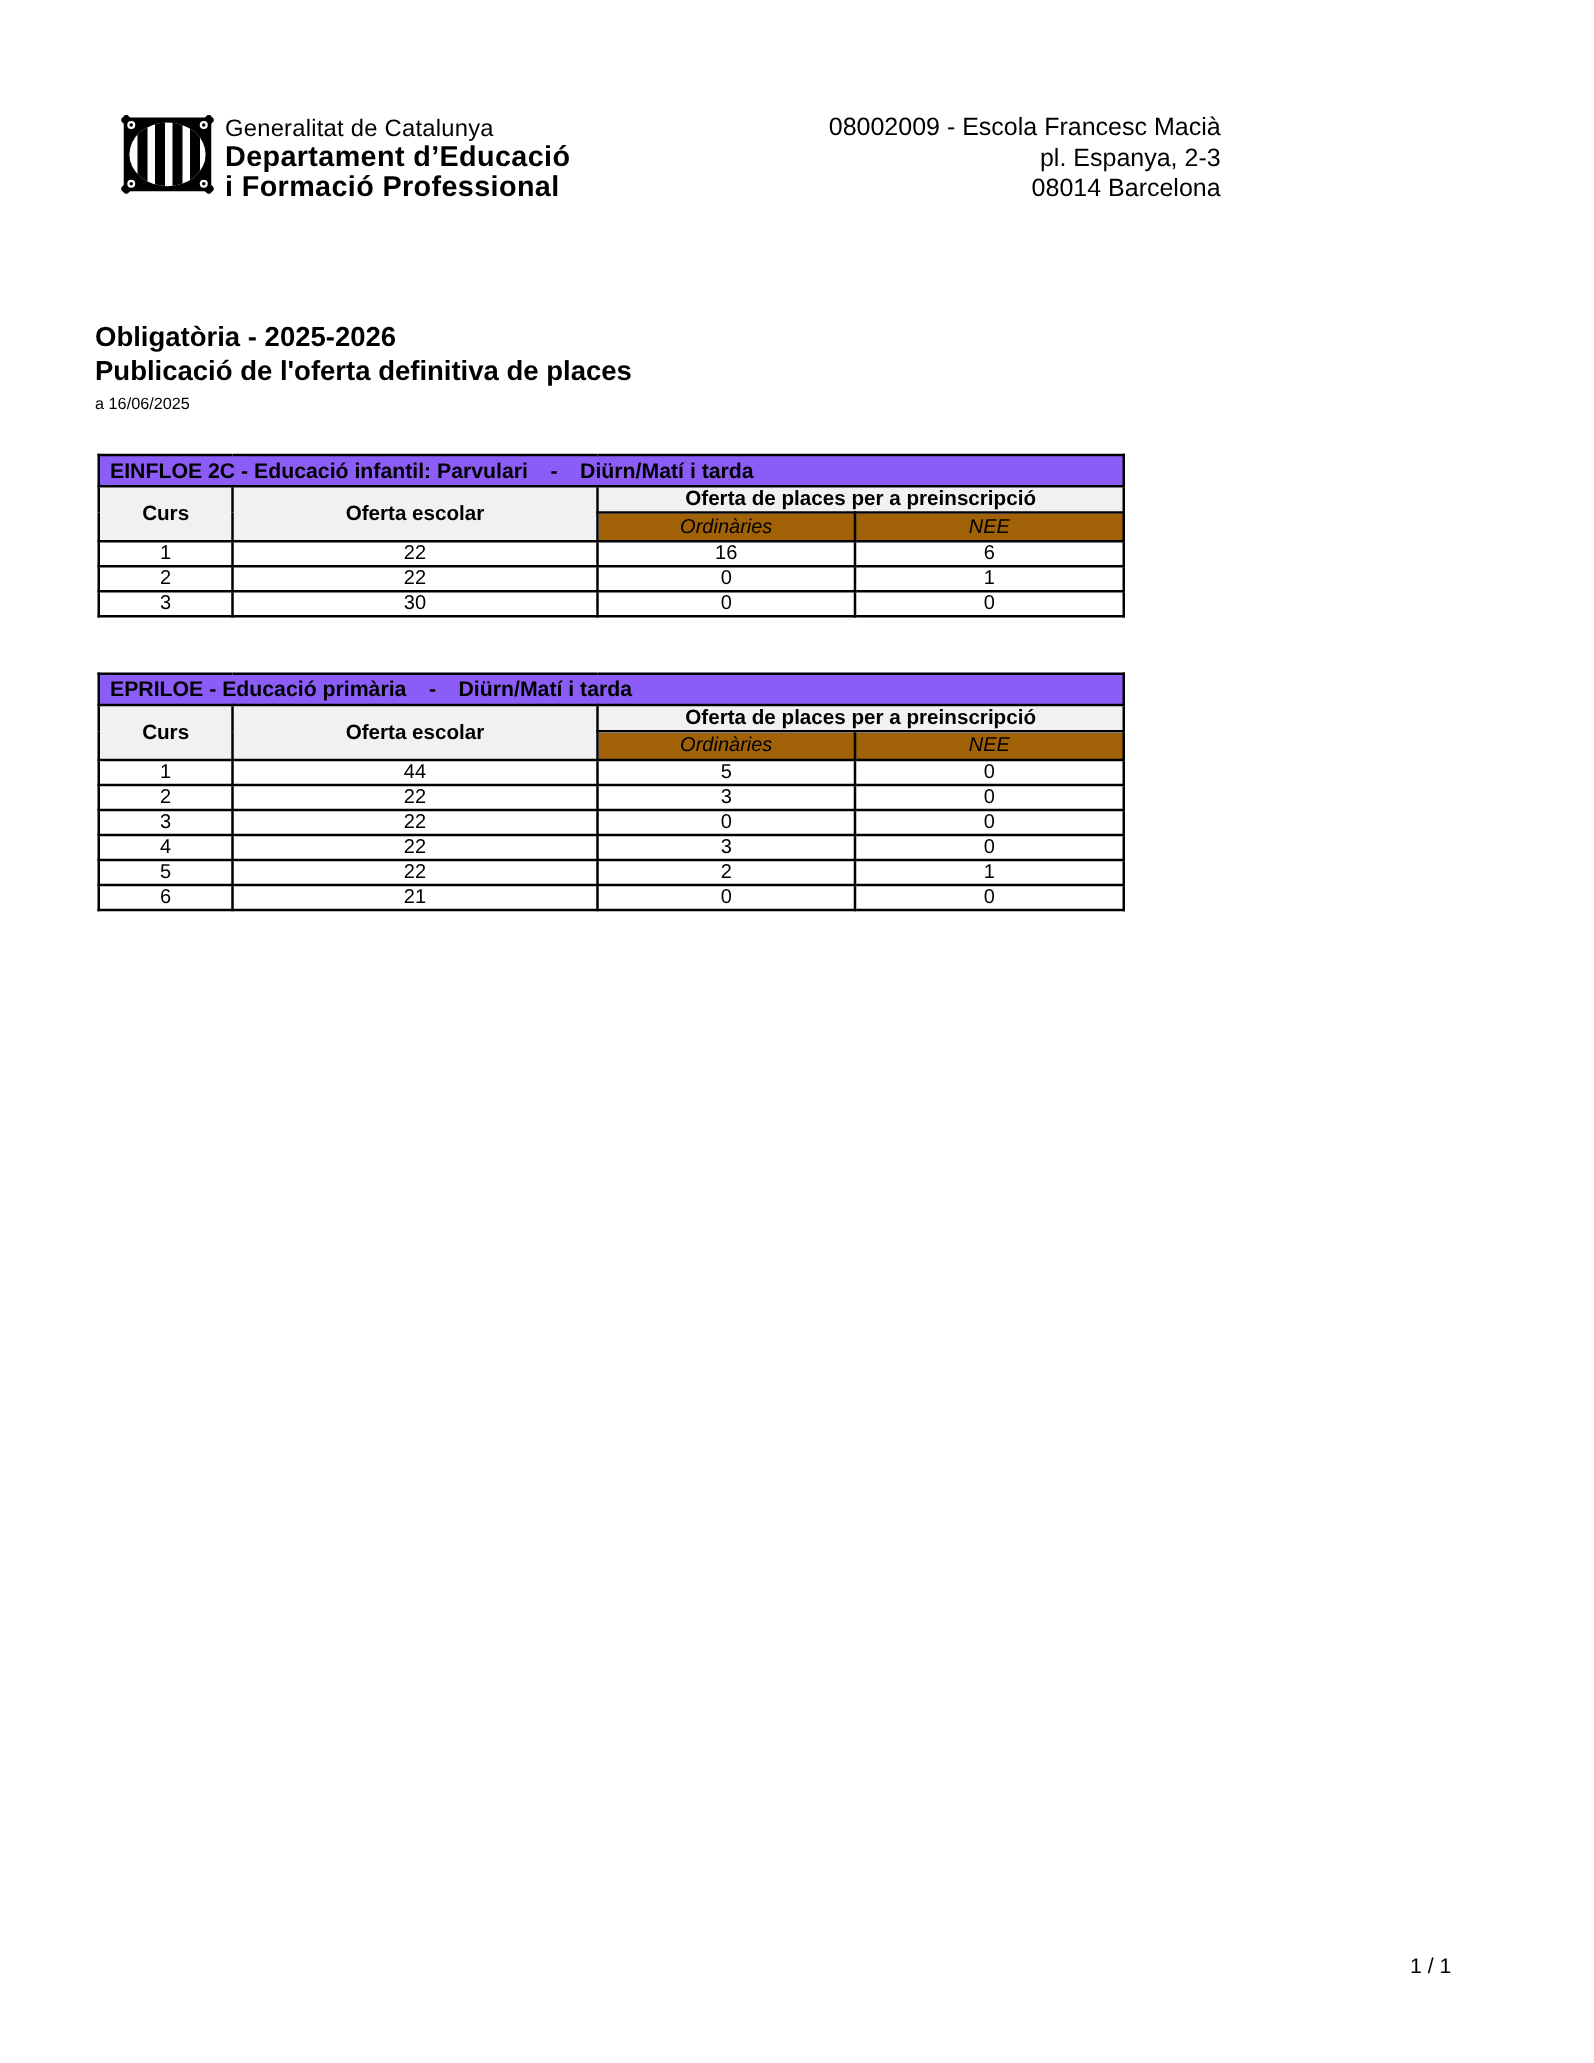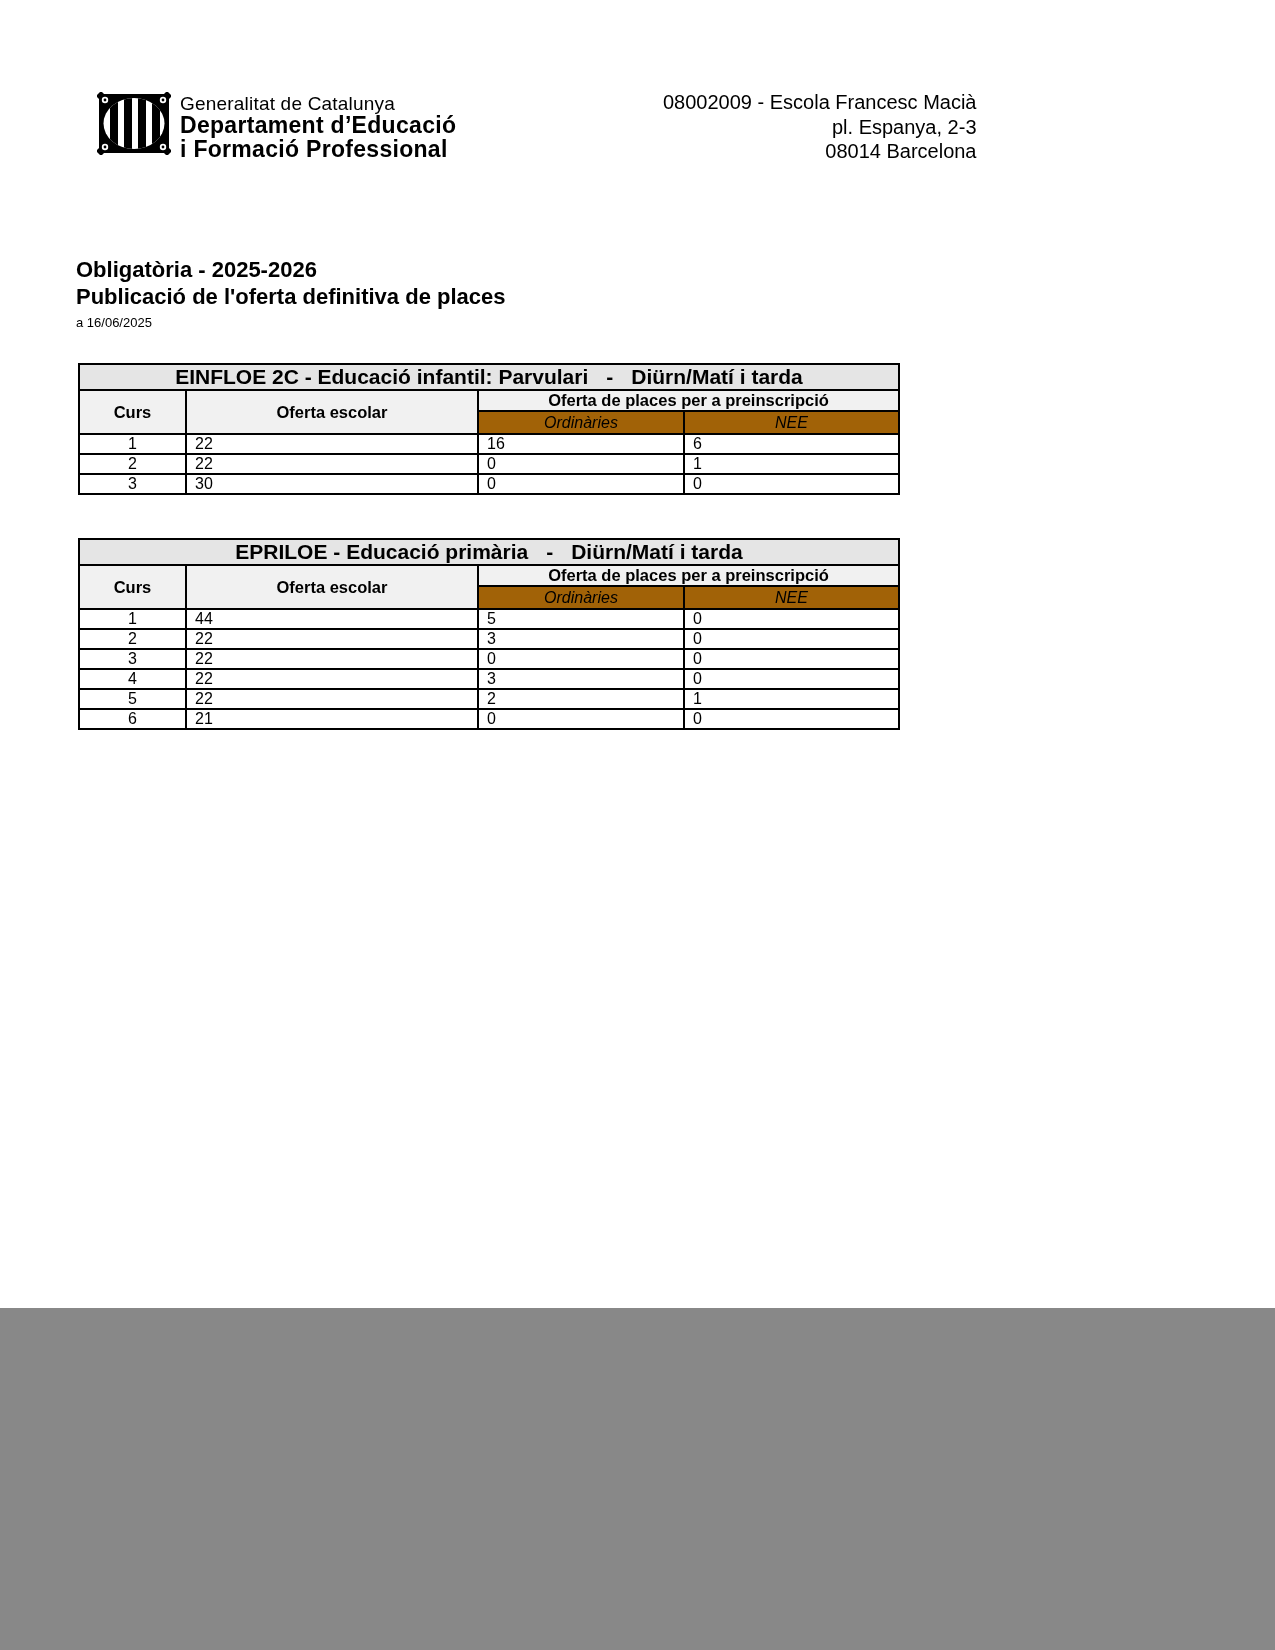--- a/index.html
+++ b/index.html
@@ -1,18 +1,18 @@
 <!DOCTYPE html>
 <html><head>
 <meta charset="utf-8">
 <style>
   html,body{margin:0;padding:0;background:#888;}
   .page{
     position:relative;
-    width:1275px;height:1308px;
+    width:1275px;height:1650px;
     background:#ffffff;
     font-family:"Liberation Sans", sans-serif;
     color:#000;
     margin:0 auto;
     overflow:hidden;
   }
   
   .brand{position:absolute;left:97px;top:92px;display:flex;align-items:flex-start;}
   .brand-logo{width:74px;height:63px;flex:0 0 auto;}
   .brand-text{margin-left:9px;padding-top:2px;line-height:1.04;}
@@ -31,35 +31,35 @@
     width:820px;
   }
   .offer-table td{
     border:2px solid #000;
     padding:0 8px;
     font-size:16px;
     white-space:nowrap;overflow:hidden;
     vertical-align:middle;
   }
   .t-title td{
-    background:#e5e5e5;font-weight:bold;text-align:center;
-    font-size:21px;height:23px;
+    background:#8b5cf6;font-weight:bold;
+    font-size:17px;height:23px;
   }
   .t-title .sep{margin:0 18px;}
   .t-head td{
     background:#f1f1f1;font-weight:bold;text-align:center;
     font-size:16.5px;height:18px;
   }
   .t-subhead td{
     background:#a16207;font-style:italic;text-align:center;
     font-size:16px;height:21px;
   }
   .t-row td{background:#fff;height:17px;}
   .c{text-align:center;}
-  .r{text-align:left;}
+  .r{text-align:center;}
   .tbl-1{top:363px;}
   .tbl-2{top:538px;}
   
   .page-number{position:absolute;left:1128px;top:1563px;font-size:17px;}
 </style>
 </head>
 <body>
 
 <div class="page">
 

